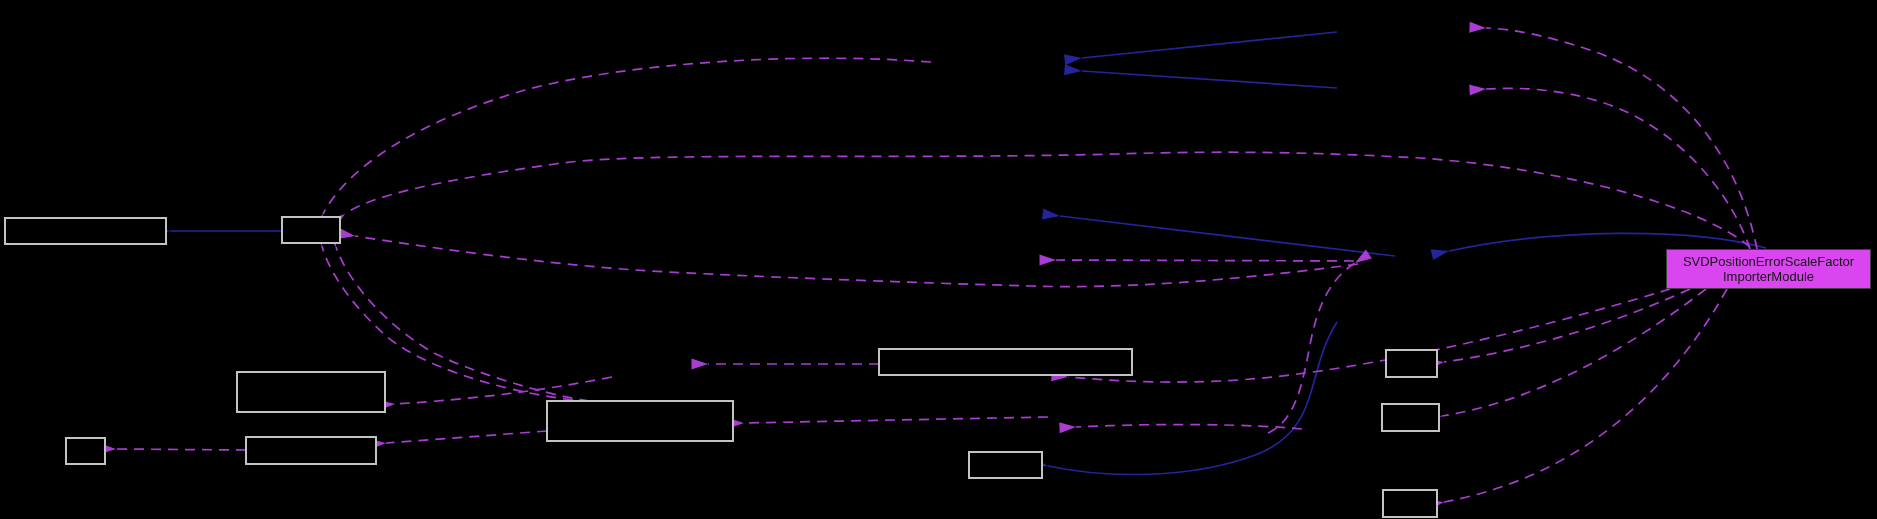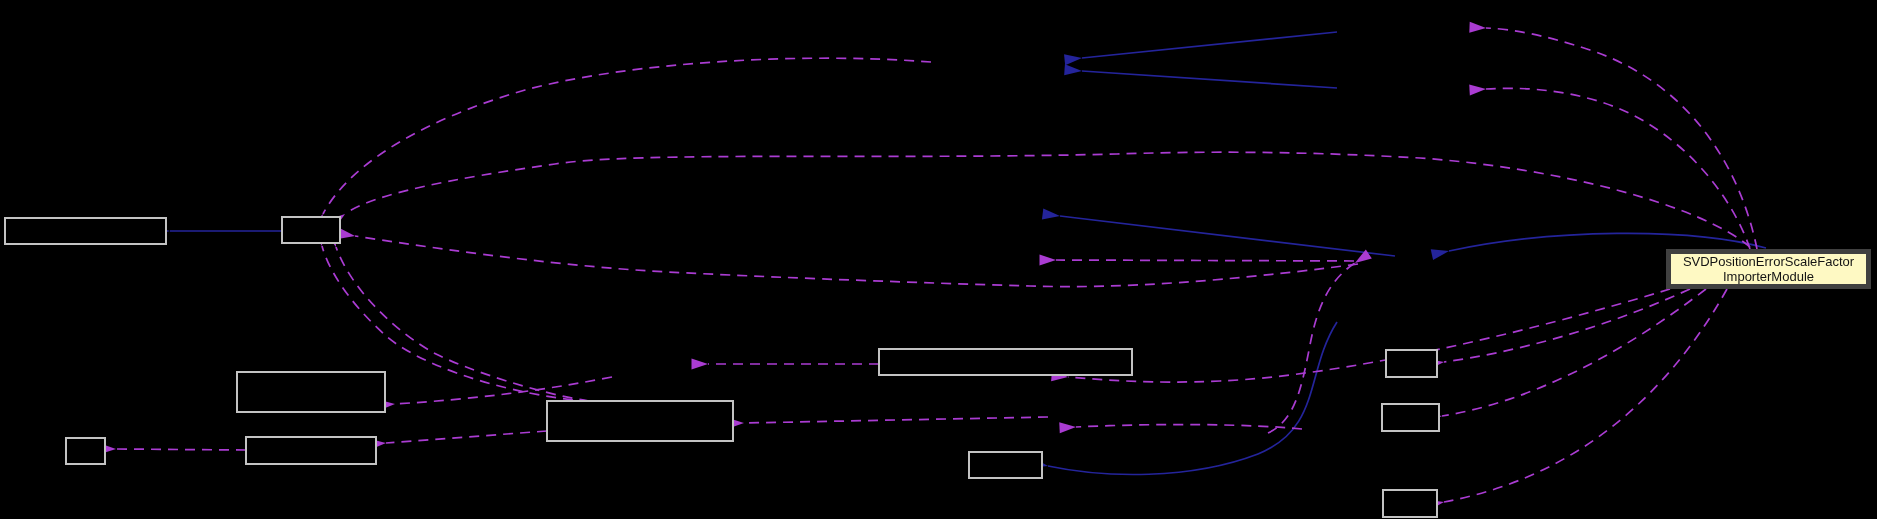--- a/index.html
+++ b/index.html
@@ -11,21 +11,21 @@
     font-family:"Liberation Sans", sans-serif;
   }
   #graph-svg{position:absolute;left:0;top:0;}
   .graph-node{fill:#000;stroke:#c3c3c3;stroke-width:2;}
   .edge{fill:none;stroke-width:1.7;}
   .edge.usage{stroke:#aa3cd2;stroke-dasharray:10 7;}
   .edge.inheritance{stroke:#24249b;stroke-dasharray:none;}
   #main-node{
     position:absolute;
     display:flex;flex-direction:column;justify-content:center;align-items:center;
-    background:#fef9c3;border:5px solid #404040;
+    background:#d946ef;border:1px solid #404040;
     box-sizing:border-box;
     color:#141414;font-size:13px;line-height:15px;
     text-align:center;white-space:nowrap;
     cursor:pointer;
   }
 </style>
 </head>
 <body>
 
 <div id="stage">

